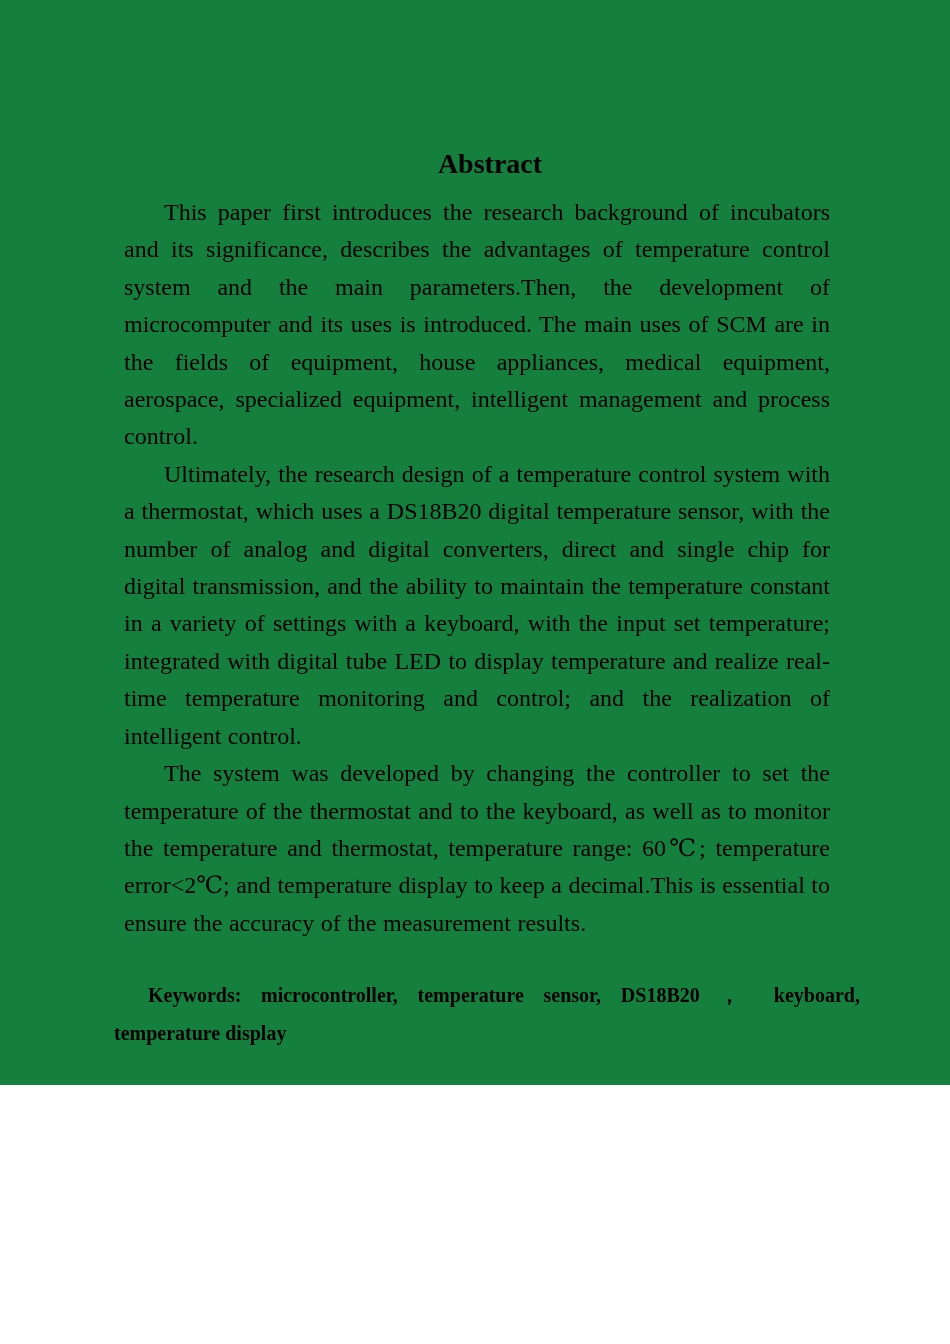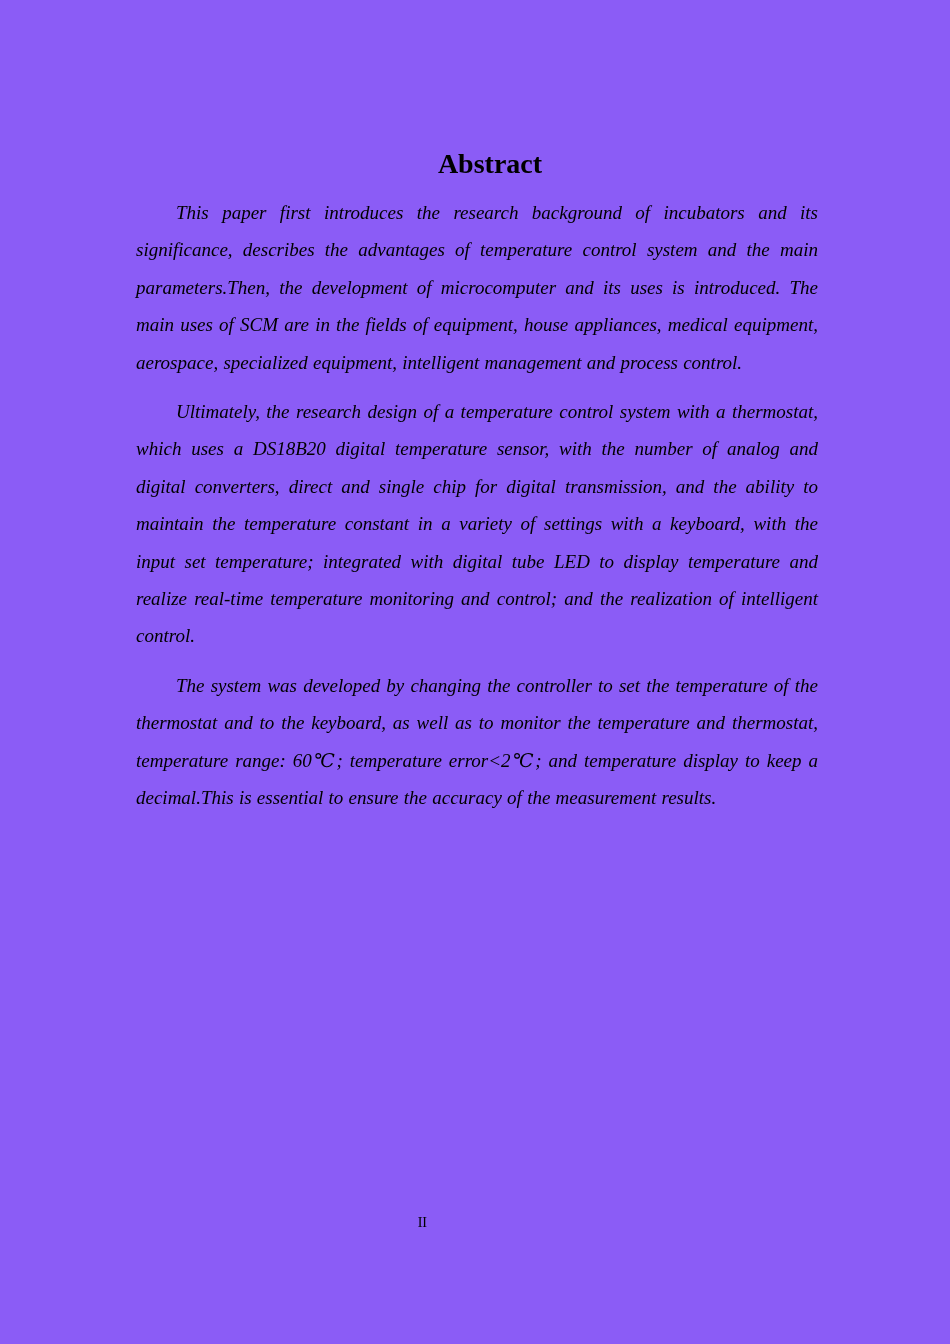--- a/index.html
+++ b/index.html
@@ -3,47 +3,46 @@
 <meta charset="utf-8">
 <style>
   html, body {
     margin: 0;
     padding: 0;
     background: #ffffff;
   }
   .page {
     position: relative;
     width: 950px;
-    height: 1344px;
-    background: #8b5cf6;
+    height: 1085px;
+    background: #15803d;
     color: #000000;
     font-family: "Liberation Serif", "DejaVu Serif", serif;
     overflow: hidden;
   }
   .title {
     margin: 0;
     padding-top: 147px;
     text-align: center;
     font-size: 28px;
     line-height: 34px;
     font-weight: bold;
     position: relative;
     left: 15px;
   }
   .body-text {
     margin: 13px 120px 0 124px;
   }
   .para {
-    margin: 12px;
+    margin: 0;
     text-align: justify;
     text-indent: 40px;
-    font-size: 19px;
+    font-size: 24px;
     line-height: 37.4px;
     word-spacing: 0.5px;
-    font-style: italic;
   }
   .keywords {
     margin: 35px -30px 0 -10px;
     text-align: justify;
     text-indent: 34px;
     font-size: 20px;
     line-height: 37.4px;
     font-weight: bold;
   }
   .page-number {
@@ -64,18 +63,19 @@
   <h1 class="title">Abstract</h1>
 
   <div class="body-text">
 
     <p class="para">This paper first introduces the research background of incubators and its significance, describes the advantages of temperature control system and the main parameters.Then, the development of microcomputer and its uses is introduced. The main uses of SCM are in the fields of equipment, house appliances, medical equipment, aerospace, specialized equipment, intelligent management and process control.</p>
 
     <p class="para">Ultimately, the research design of a temperature control system with a thermostat, which uses a DS18B20 digital temperature sensor, with the number of analog and digital converters, direct and single chip for digital transmission, and the ability to maintain the temperature constant in a variety of settings with a keyboard, with the input set temperature; integrated with digital tube LED to display temperature and realize real-time temperature monitoring and control; and the realization of intelligent control.</p>
 
     <p class="para">The system was developed by changing the controller to set the temperature of the thermostat and to the keyboard, as well as to monitor the temperature and thermostat, temperature range: 60℃; temperature error&lt;2℃; and temperature display to keep a decimal.This is essential to ensure the accuracy of the measurement results.</p>
 
+    <p class="keywords">Keywords: microcontroller, temperature sensor, DS18B20 ， keyboard, temperature display</p>
 
   </div>
 
   <div class="page-number">II</div>
 
 </div>
 
 </body></html>

